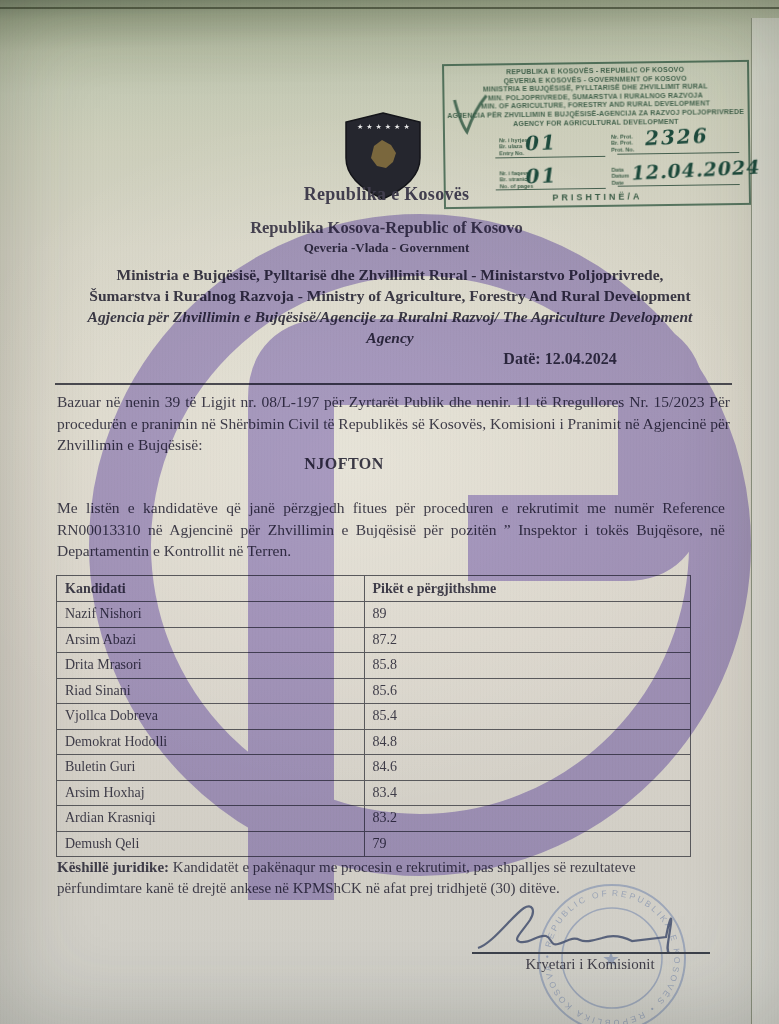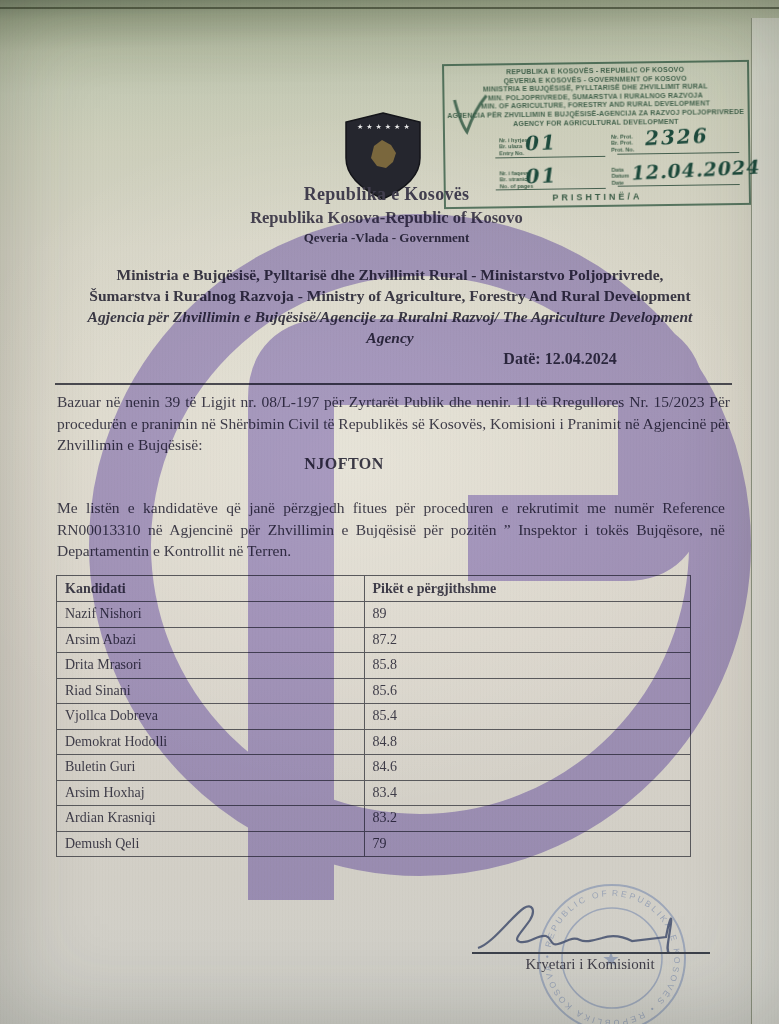--- a/index.html
+++ b/index.html
@@ -34,21 +34,21 @@
   .stamp-field-label{position:absolute;font-size:5.6px;line-height:6.4px;font-weight:bold;color:rgba(43,80,58,0.9);}
   .hand{position:absolute;font-family:"DejaVu Serif",serif;font-style:italic;font-weight:bold;
     color:#1d4a3c;transform:rotate(-2deg);letter-spacing:2px;}
   .stamp-underline{position:absolute;height:1.4px;background:rgba(34,66,50,0.8);}
   .stamp-city{position:absolute;left:0;right:0;bottom:3px;text-align:center;font-size:9px;
     font-weight:bold;letter-spacing:3px;color:rgba(43,80,58,0.9);}
 
   
   .state-lines{position:absolute;left:0;top:184px;width:773px;text-align:center;}
   .state-l1{font-size:18px;font-weight:bold;color:#413e4e;letter-spacing:0.3px;}
-  .state-l2{font-size:16.5px;font-weight:bold;color:#45414f;margin-top:3px;}
+  .state-l2{font-size:16.5px;font-weight:bold;color:#45414f;margin-top:13px;}
   .state-l3{font-size:13px;font-weight:bold;color:#3b3944;margin-top:2px;}
   .ministry-block{position:absolute;left:30px;top:264px;width:720px;text-align:center;
     font-size:15.5px;font-weight:bold;line-height:21px;color:#3a3844;}
   .ministry-block .it{font-style:italic;}
   .date-line{position:absolute;left:430px;top:350px;width:260px;text-align:center;
     font-size:16px;font-weight:bold;color:#3a3844;}
   .rule{position:absolute;left:55px;top:383px;width:677px;height:2px;background:#4a4a50;}
 
   
   .para1{position:absolute;left:57px;top:391px;width:673px;font-size:15.5px;line-height:21.5px;
@@ -189,20 +189,23 @@
           <td class="cand">Ardian Krasniqi</td>
           <td class="score">83.2</td>
         </tr>
         <tr>
           <td class="cand">Demush Qeli</td>
           <td class="score">79</td>
         </tr>
       </tbody>
   </table>
 
+  <div class="advice scan-blur">
+    <span class="lead">Këshillë juridike:</span><span> Kandidatët e pakënaqur me procesin e rekrutimit, pas shpalljes së rezultateve përfundimtare kanë të drejtë ankese në KPMShCK në afat prej tridhjetë (30) ditëve.</span>
+  </div>
 
   <svg class="seal" width="152" height="152" viewBox="0 0 152 152">
     <defs>
         <path id="sealArc" d="M76 14 a62 62 0 1 1 -0.01 0"></path>
       </defs>
     <circle cx="76" cy="76" r="73" fill="none" stroke="#7487ad" stroke-width="2"></circle>
     <circle cx="76" cy="76" r="50" fill="none" stroke="#7487ad" stroke-width="1.6"></circle>
     <text font-size="8.5" fill="#6d80a8" letter-spacing="2.5" font-family="Liberation Sans, sans-serif">
       <textPath href="#sealArc">REPUBLIKA E KOSOVËS • REPUBLIKA KOSOVA • REPUBLIC OF KOSOVO •</textPath>
     </text>

